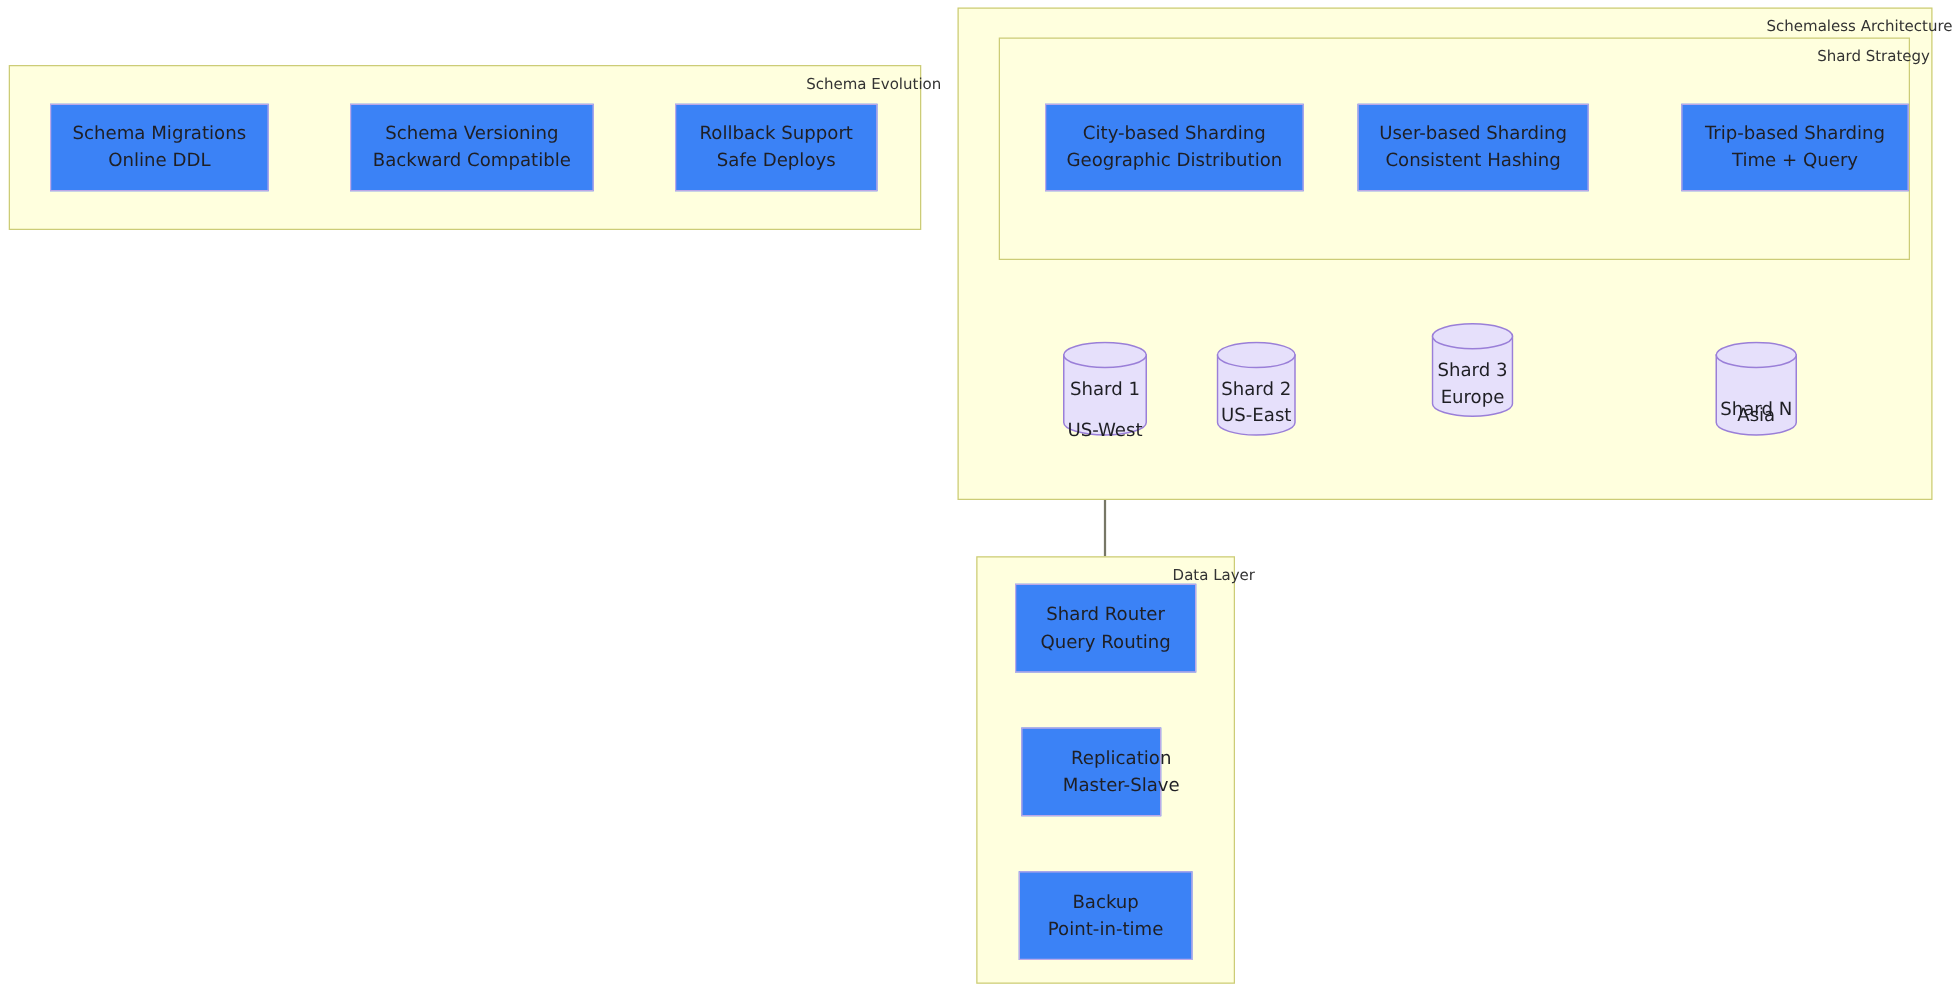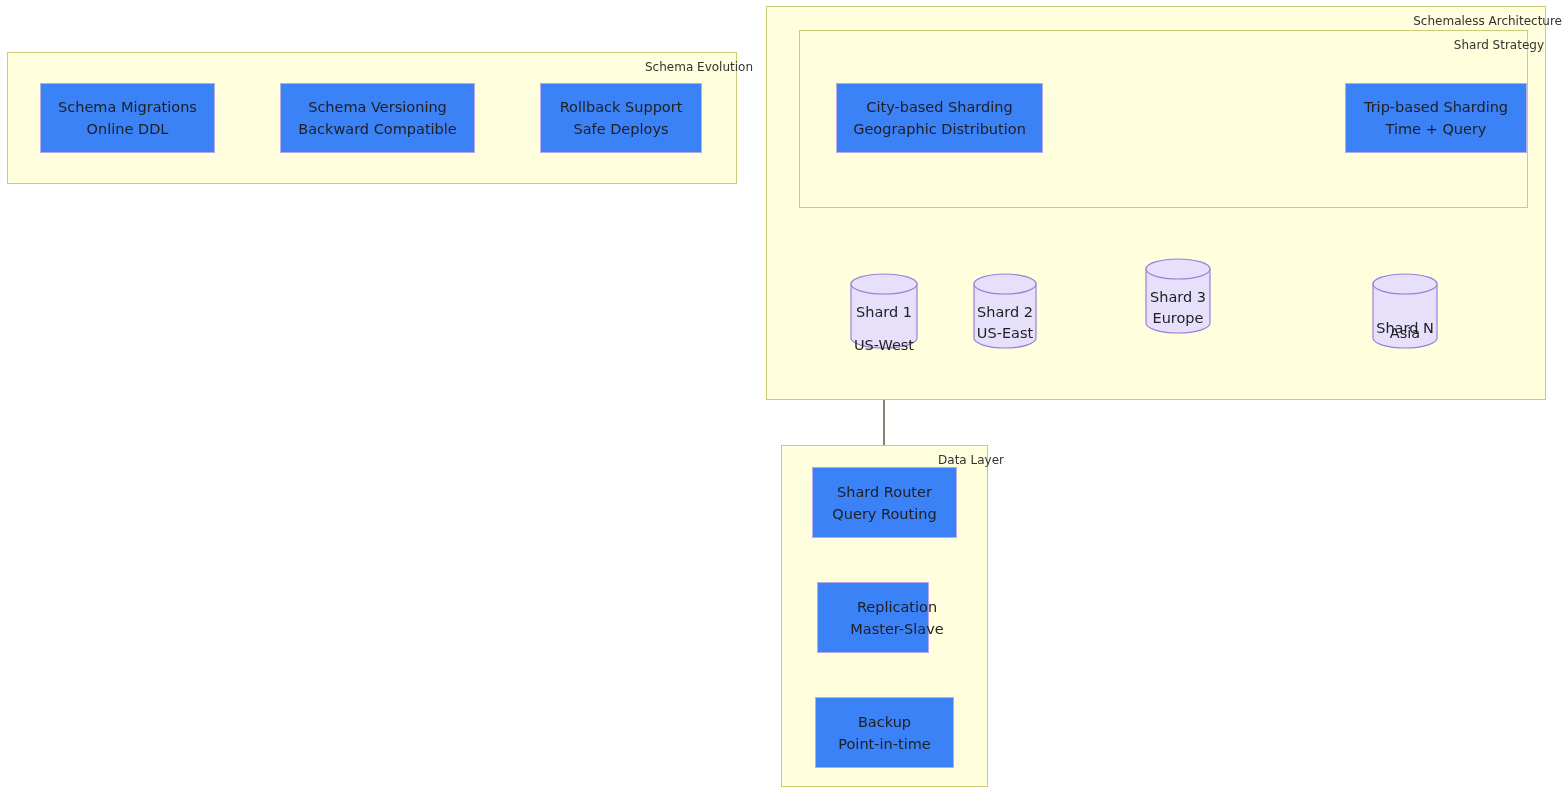--- a/index.html
+++ b/index.html
@@ -156,20 +156,24 @@
   <div class="node-box" style="left:540px; top:83px; width:162px; height:70px;">
     <span class="l1">Rollback Support</span>
     <span class="l2">Safe Deploys</span>
   </div>
 
   <div class="node-box" style="left:836px; top:83px; width:207px; height:70px;">
     <span class="l1">City-based Sharding</span>
     <span class="l2">Geographic Distribution</span>
   </div>
 
+  <div class="node-box" style="left:1086px; top:83px; width:185px; height:70px;">
+    <span class="l1">User-based Sharding</span>
+    <span class="l2">Consistent Hashing</span>
+  </div>
 
   <div class="node-box" style="left:1314px; top:83px; width:182px; height:70px;margin-left:31px;">
     <span class="l1">Trip-based Sharding</span>
     <span class="l2">Time + Query</span>
   </div>
 
   <div class="cyl" style="left:850px; top:273px; width:68px; height:76px;">
     <svg width="68" height="76" viewBox="0 0 68 76">
       <path d="M1,11 L1,65 A33,10 0 0,0 67,65 L67,11 Z" fill="#e6e0fb" stroke="#9a7fd8" stroke-width="1.2"></path>
       <ellipse cx="34" cy="11" rx="33" ry="10" fill="#e6e0fb" stroke="#9a7fd8" stroke-width="1.2"></ellipse>

